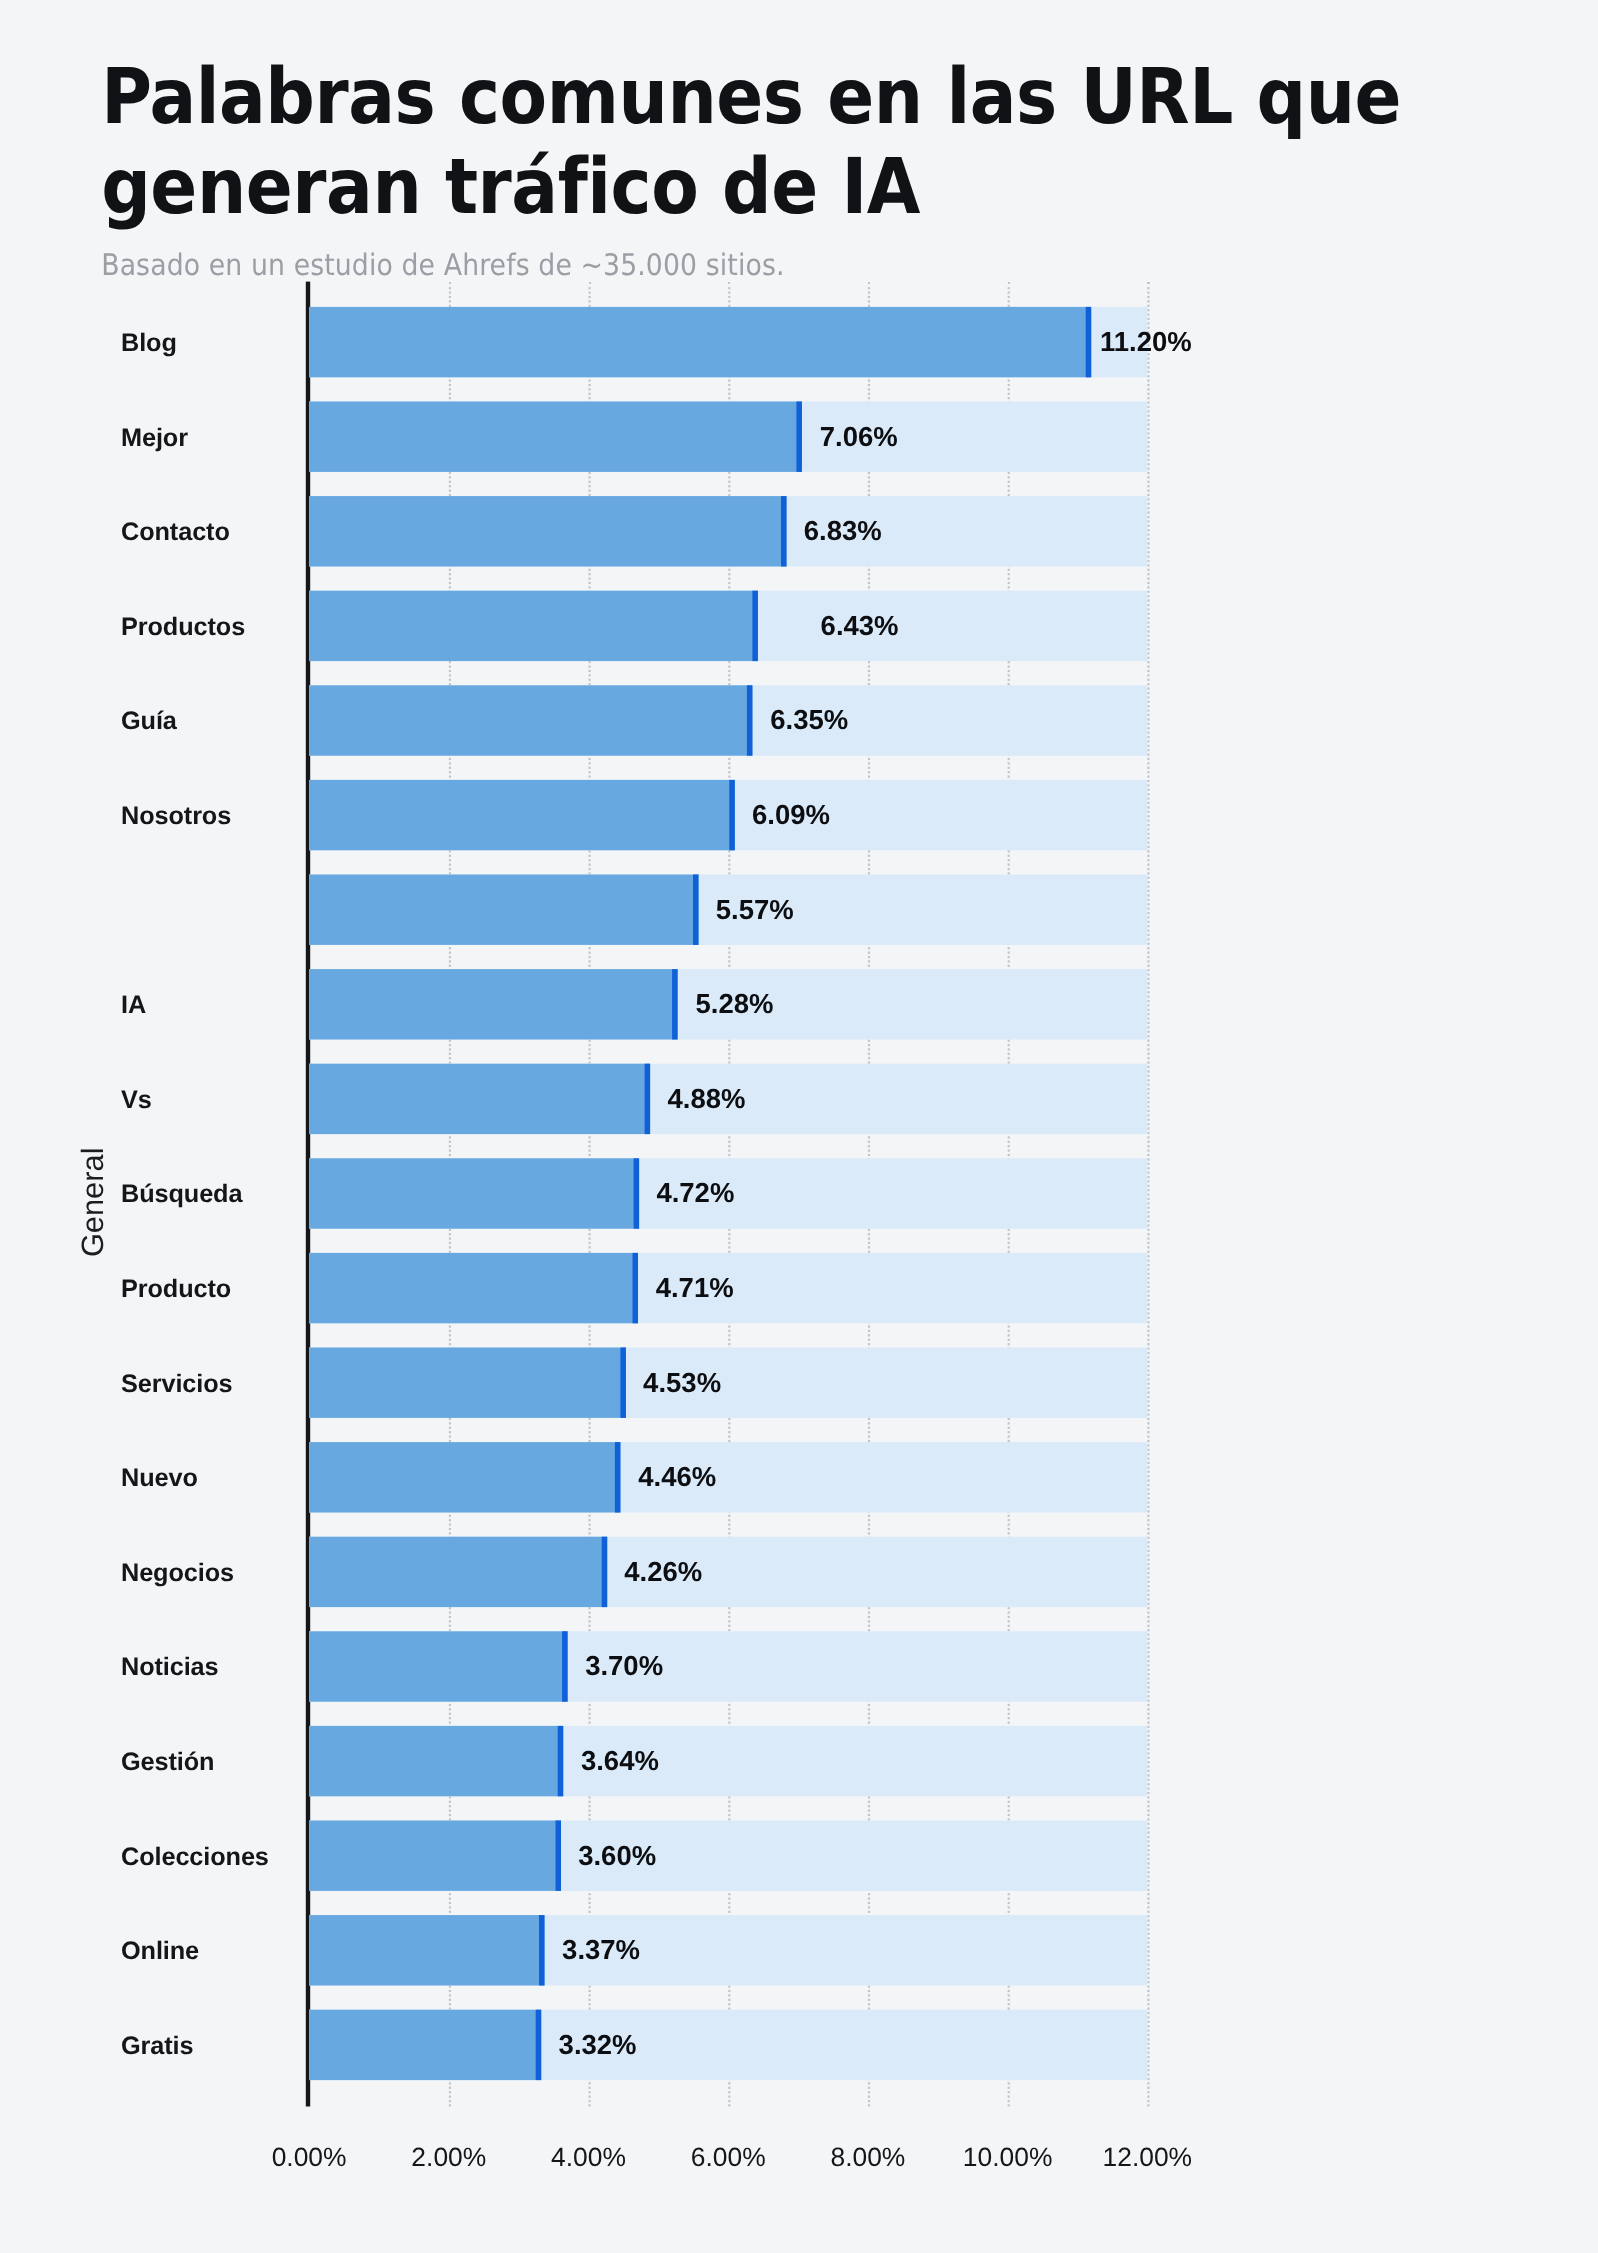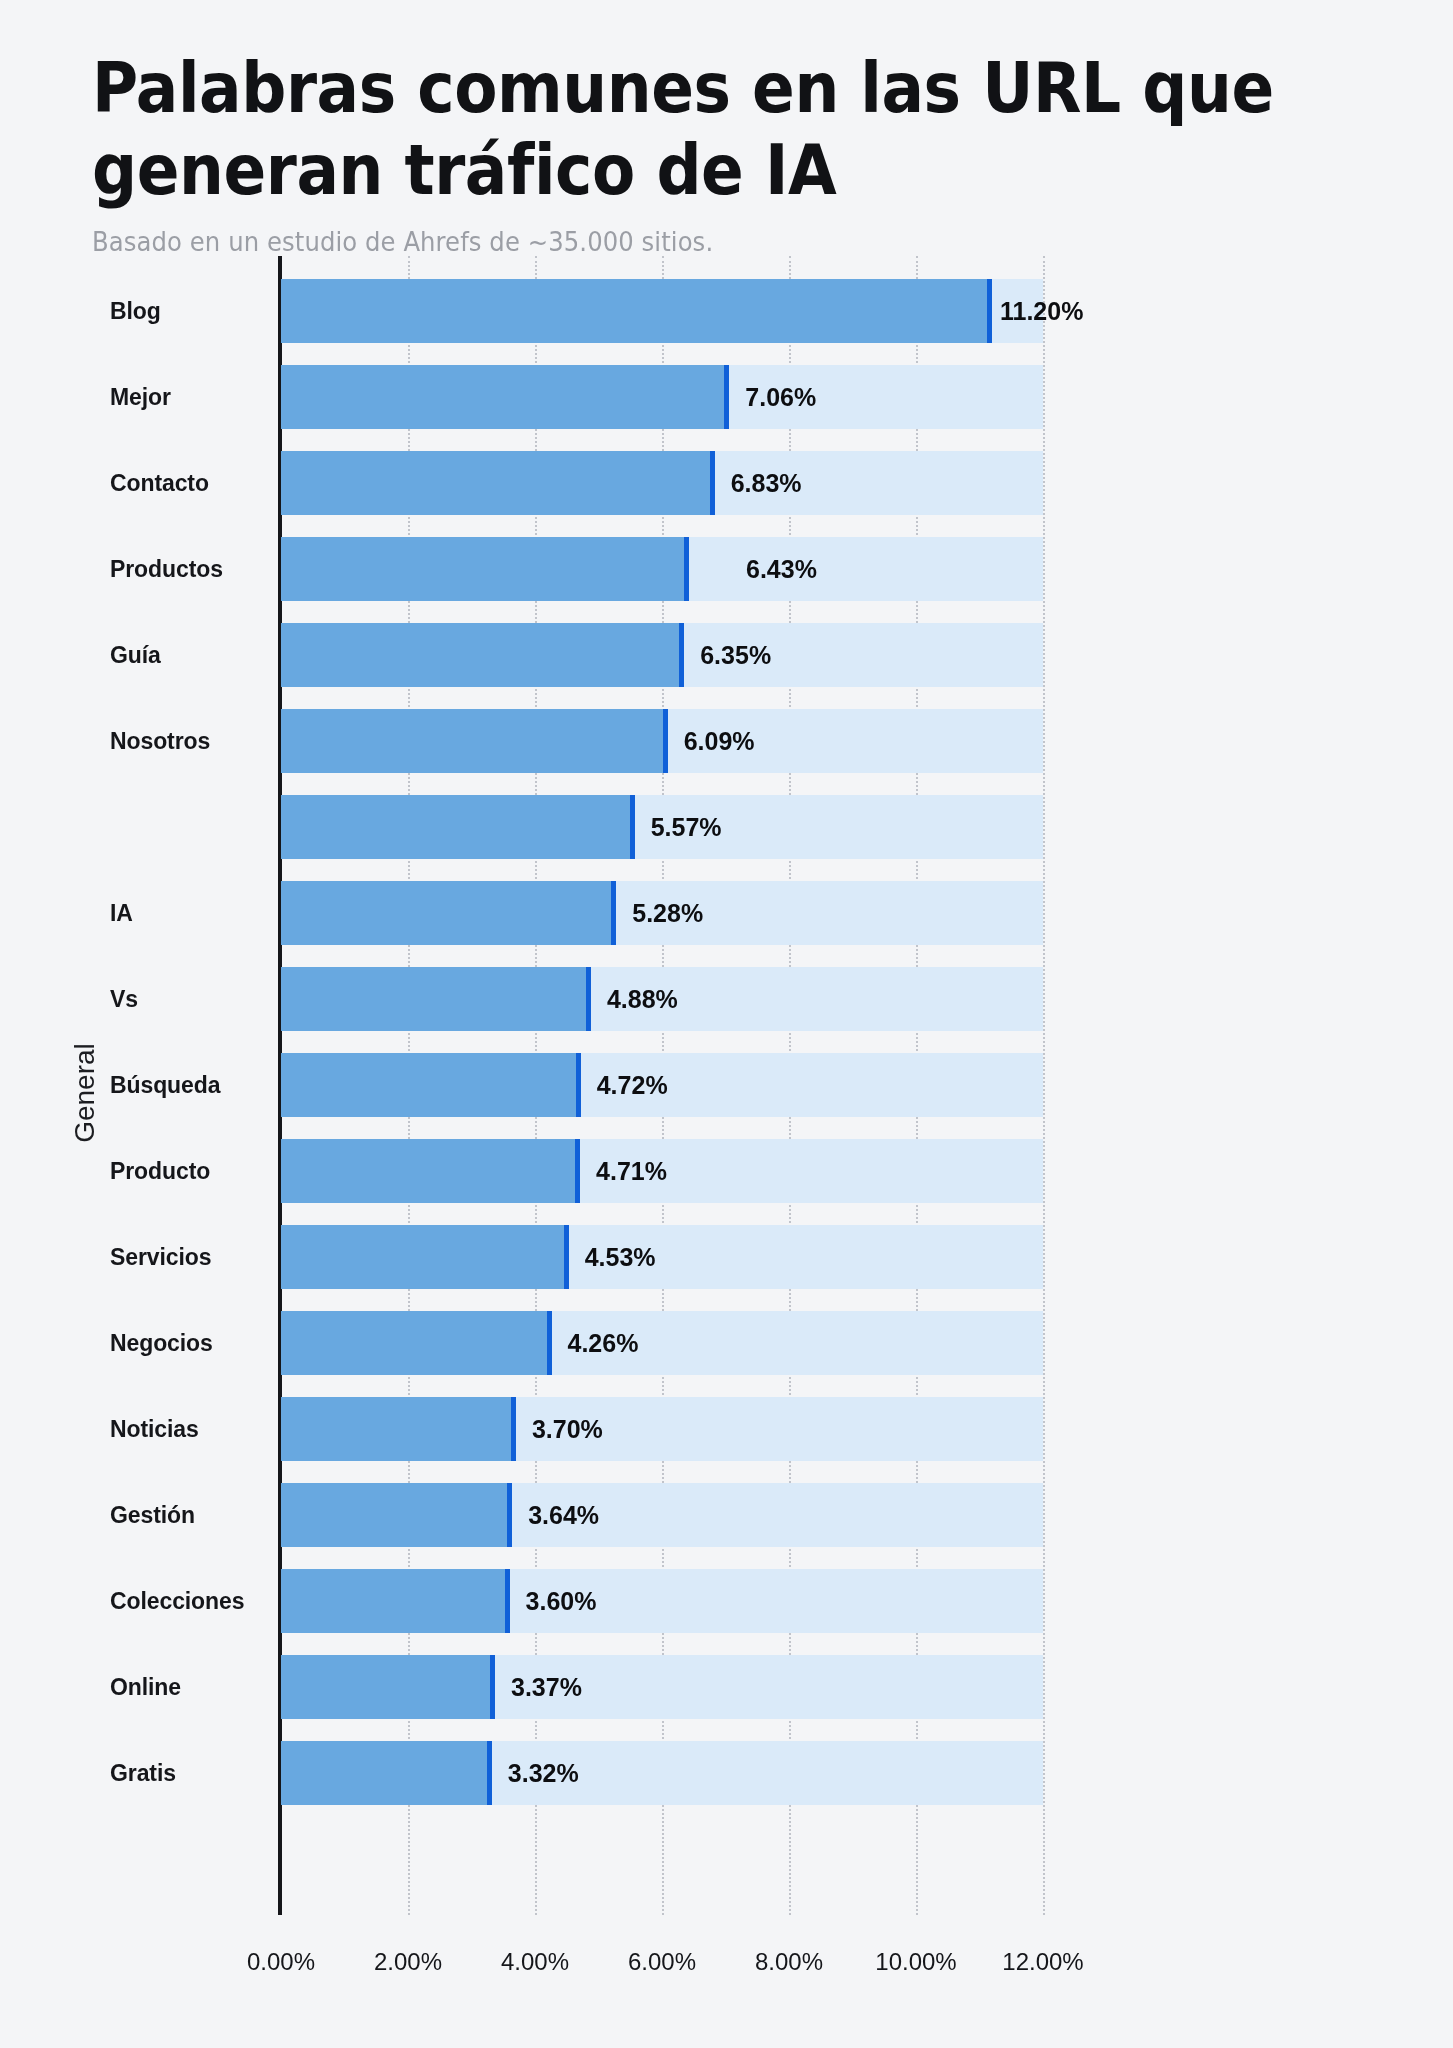--- a/index.html
+++ b/index.html
@@ -284,20 +284,27 @@
           <div class="row-value" style="left: 580.085px;">4.71%</div>
         </div>
         <div class="row" style="height: 86px;">
           <div class="row-label">Servicios</div>
           <div class="row-track">
             <div class="row-fill" style="width: 287.655px;"></div>
           </div>
           <div class="row-value" style="left: 568.655px;">4.53%</div>
         </div>
         <div class="row" style="height: 86px;">
+          <div class="row-label">Nuevo</div>
+          <div class="row-track">
+            <div class="row-fill" style="width: 283.21px;"></div>
+          </div>
+          <div class="row-value" style="left: 564.21px;">4.46%</div>
+        </div>
+        <div class="row" style="height: 86px;">
           <div class="row-label">Negocios</div>
           <div class="row-track">
             <div class="row-fill" style="width: 270.51px;"></div>
           </div>
           <div class="row-value" style="left: 551.51px;">4.26%</div>
         </div>
         <div class="row" style="height: 86px;">
           <div class="row-label">Noticias</div>
           <div class="row-track">
             <div class="row-fill" style="width: 234.95px;"></div>

